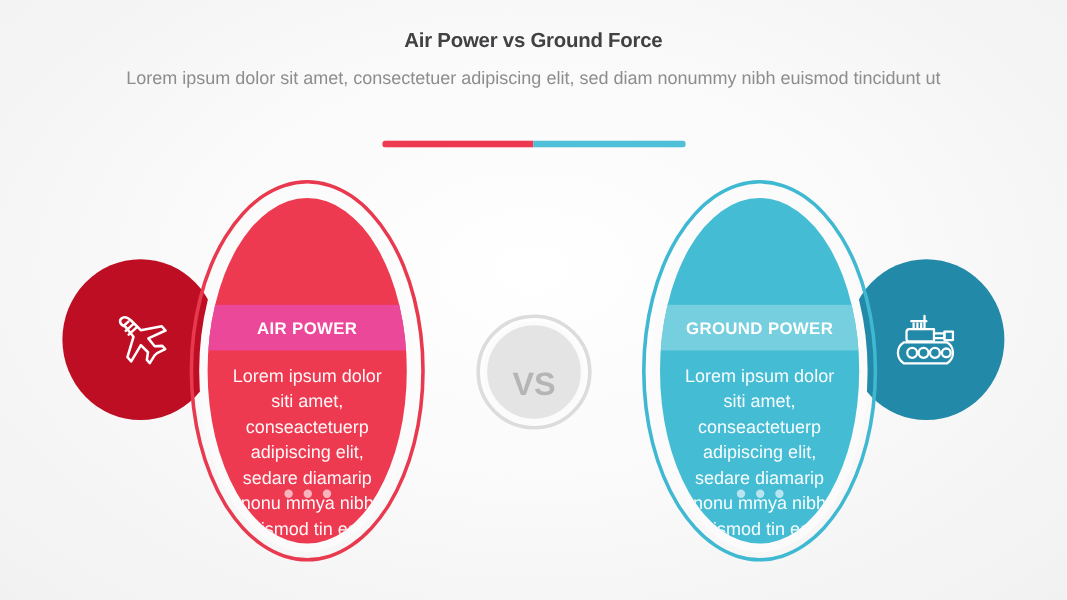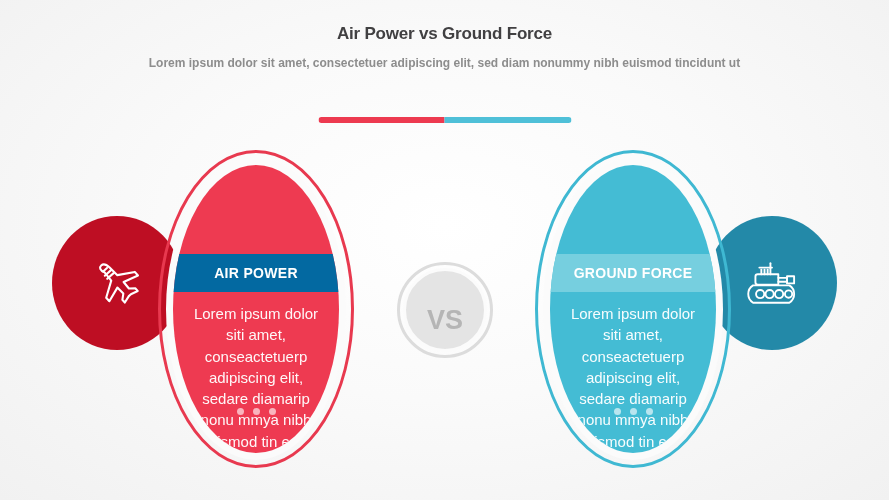--- a/index.html
+++ b/index.html
@@ -30,26 +30,26 @@
   }
   .title {
     font-size: 17px;
     font-weight: bold;
     color: #414042;
     letter-spacing: -0.2px;
     margin: 0;
     line-height: 1.2;
   }
   .subtitle {
-    font-size: 12px;
+    font-size: 15px;
     color: #8d8d8d;
     line-height: 1.55;
     margin: 10px auto 0;
     width: 800px;
-    font-weight: 700;
+    font-weight: 400;
   }
   .divider {
     position: absolute;
     top: 117px;
     left: 50%;
     transform: translateX(-50%);
     width: 253px;
     height: 6px;
     border-radius: 3px;
     overflow: hidden;
@@ -237,21 +237,21 @@
           <path d="M26.9 21.0 h10.2"></path>
           <path d="M29.0 11.6 h6.0"></path>
         </g>
       </svg>
     </div>
 
     <div class="ring" style="border-color: rgb(232, 57, 79);"></div>
     <div class="ring-gap"></div>
 
     <div class="body-oval" style="background: rgb(238, 58, 81);">
-      <div class="band" style="background: #0369a1;">
+      <div class="band" style="background: #ec4899;">
         <span class="band-label">AIR POWER</span>
       </div>
       <div class="desc">Lorem ipsum dolor siti amet, conseactetuerp adipiscing elit, sedare diamarip nonu mmya nibh euismod tin edor cidunt u laoreet mope dolore magna</div>
       <div class="dots">
         <span class="dot"></span>
         <span class="dot"></span>
         <span class="dot"></span>
       </div>
     </div>
   </div>
@@ -273,21 +273,21 @@
         <path d="M32.5 20 v-6"></path>
         <path d="M22 11.5 h16"></path>
       </svg>
     </div>
 
     <div class="ring" style="border-color: rgb(63, 184, 210);"></div>
     <div class="ring-gap"></div>
 
     <div class="body-oval" style="background: rgb(68, 188, 212);">
       <div class="band" style="background: rgb(118, 207, 223);">
-        <span class="band-label">GROUND FORCE</span>
+        <span class="band-label">GROUND POWER</span>
       </div>
       <div class="desc">Lorem ipsum dolor siti amet, conseactetuerp adipiscing elit, sedare diamarip nonu mmya nibh euismod tin edor cidunt u laoreet mope dolore magna</div>
       <div class="dots">
         <span class="dot"></span>
         <span class="dot"></span>
         <span class="dot"></span>
       </div>
     </div>
   </div>
 

